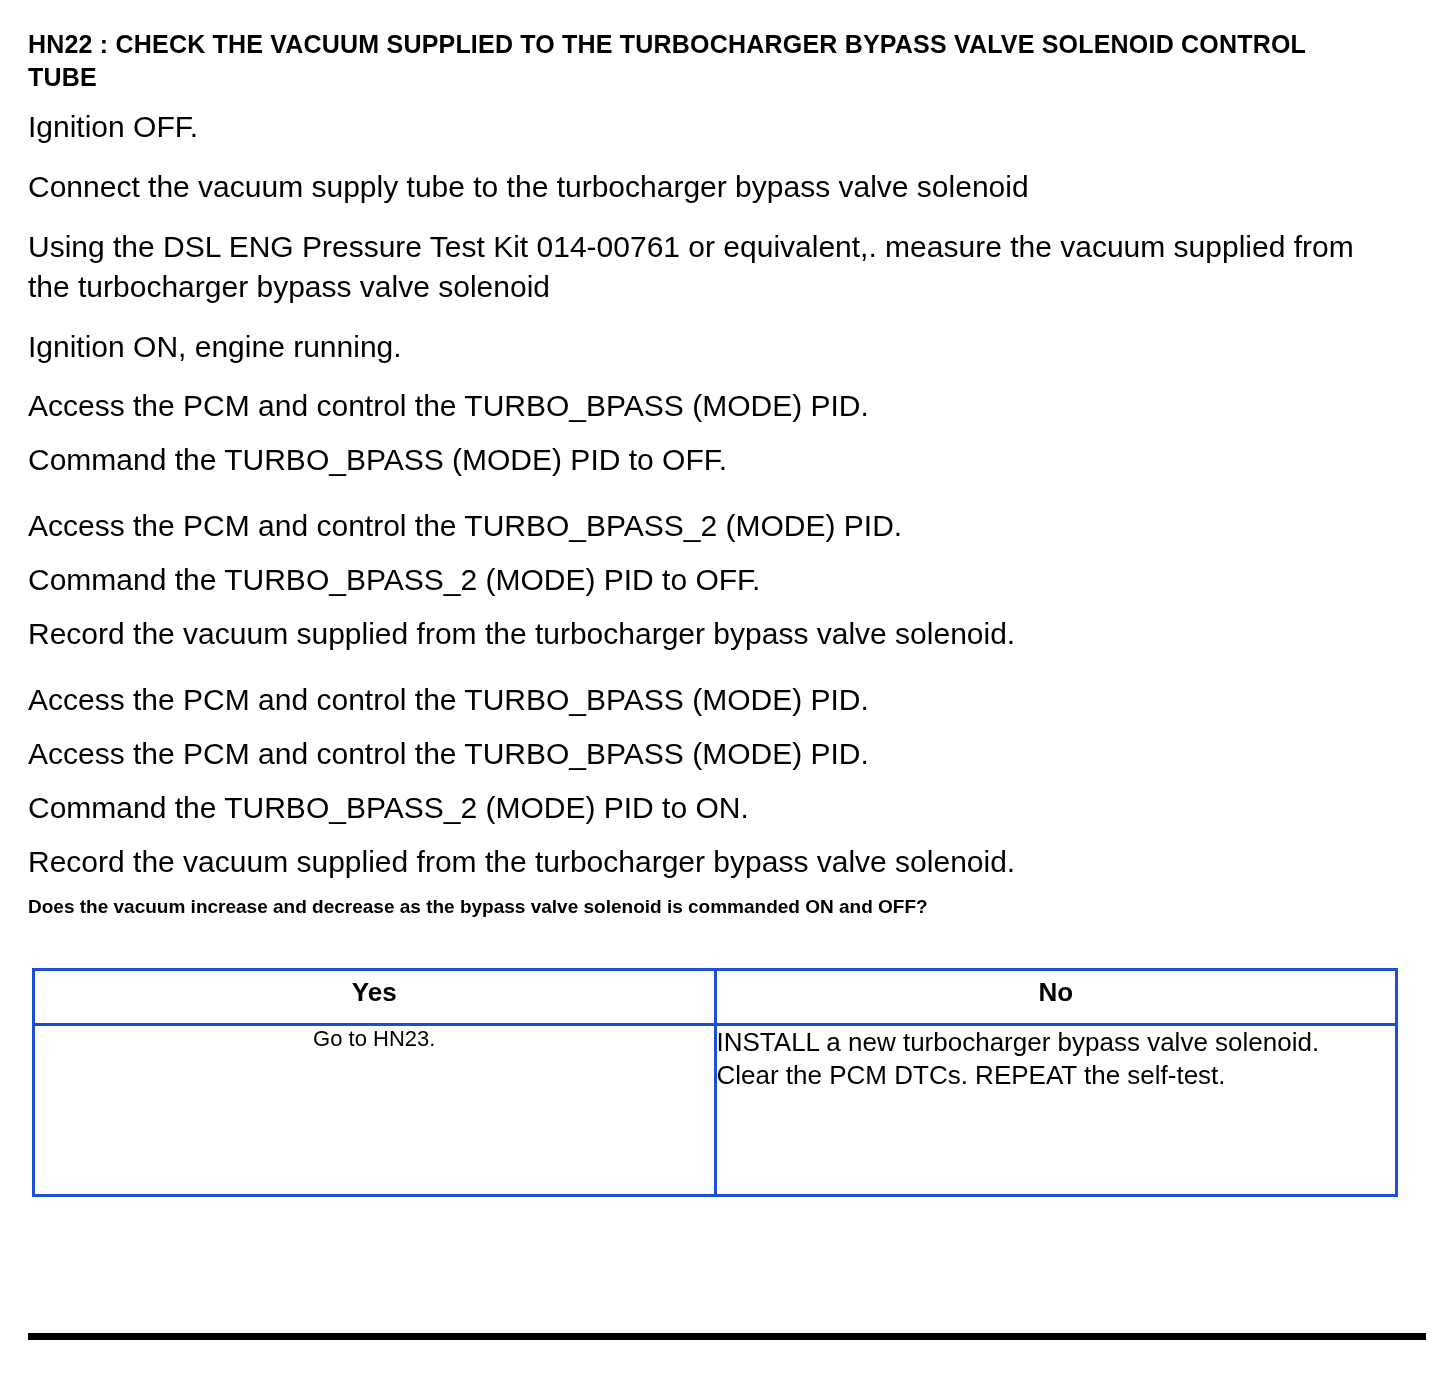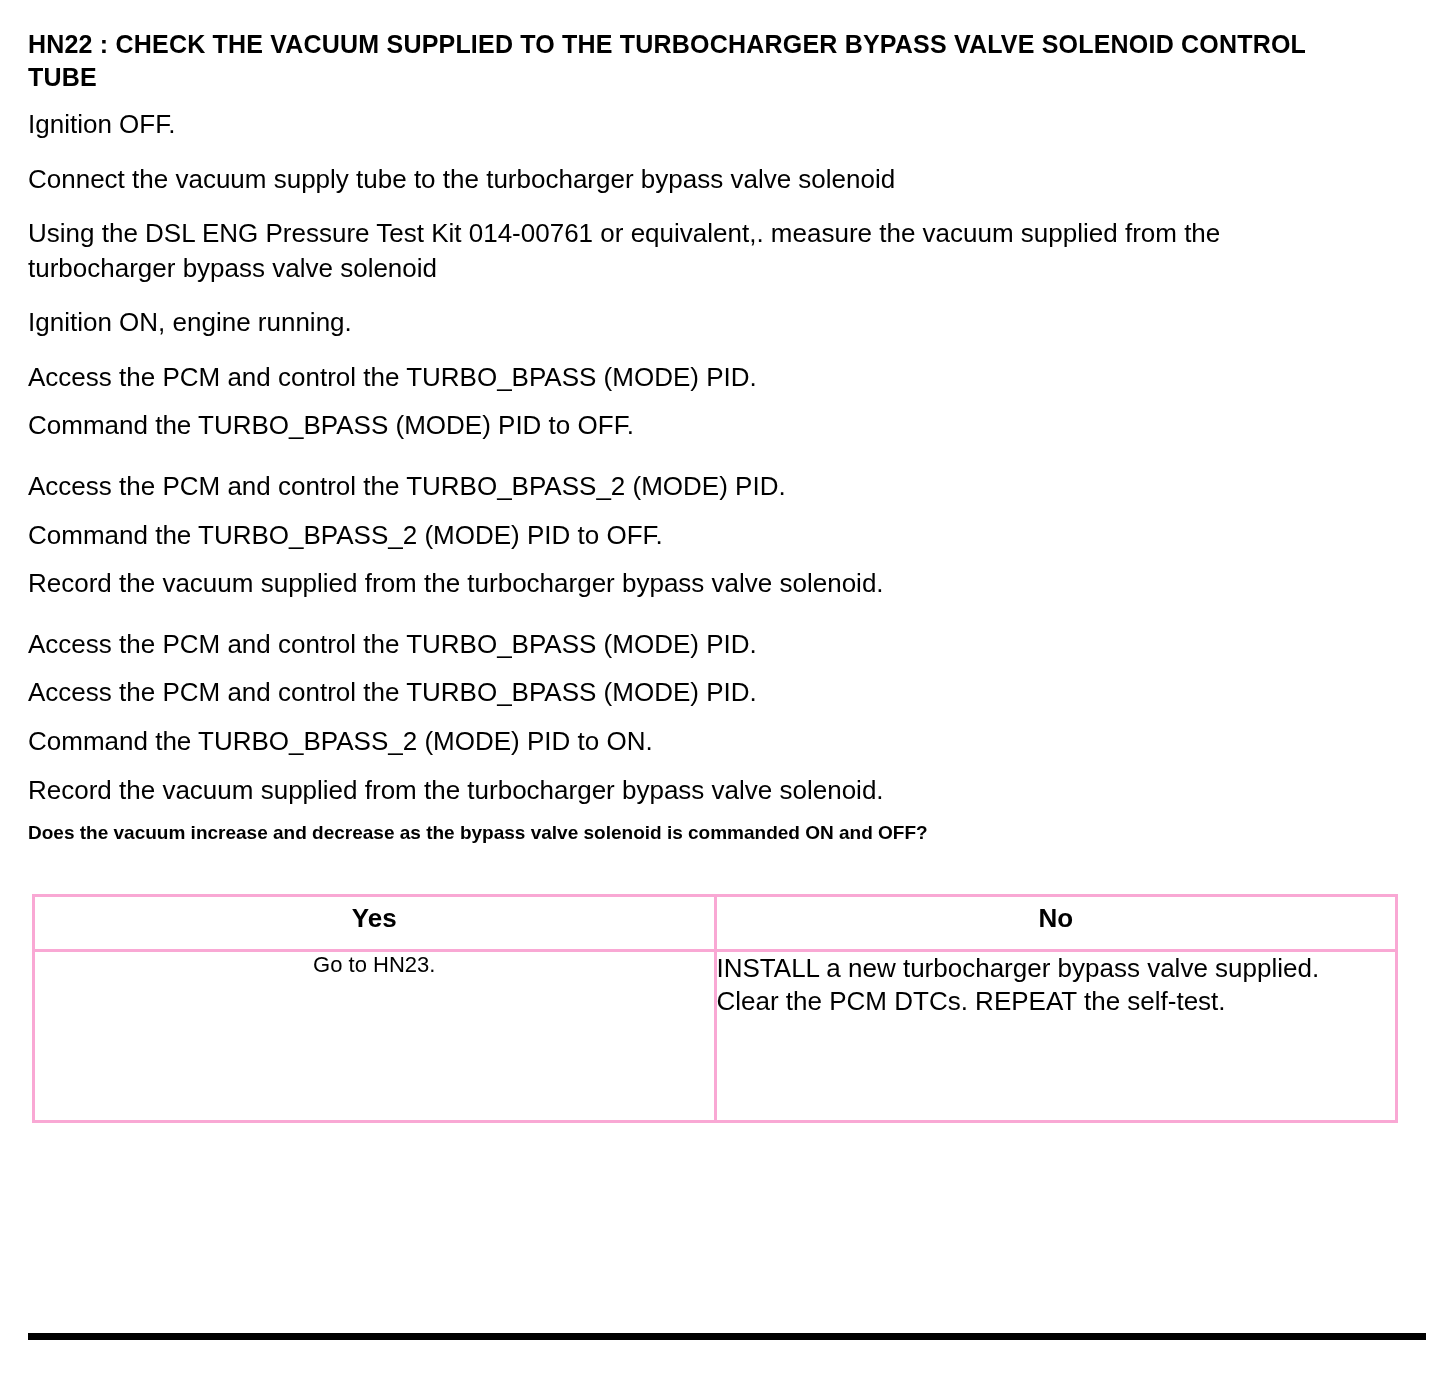--- a/index.html
+++ b/index.html
@@ -21,21 +21,21 @@
   }
   .doc-title {
     font-size: 25px;
     font-weight: bold;
     line-height: 1.30;
     letter-spacing: 0.2px;
     margin: 0 0 14px 0;
     max-width: 1290px;
   }
   .step {
-    font-size: 26px;
+    font-size: 30px;
     line-height: 1.33;
     margin: 0 0 20px 0;
     max-width: 1340px;
   }
   .step.tight {
     margin-bottom: 14px;
   }
   .step.group-end {
     margin-bottom: 26px;
   }
@@ -48,21 +48,21 @@
   }
   .answer-table {
     margin-top: 48px;
     margin-left: 4px;
     border-collapse: collapse;
     width: 1366px;
     table-layout: fixed;
   }
   .answer-table th,
   .answer-table td {
-    border: 3px solid #f9a8d4;
+    border: 3px solid #1d4ed8;
     padding: 0;
     vertical-align: top;
   }
   .answer-table th {
     font-size: 26px;
     font-weight: bold;
     text-align: center;
     padding: 6px 0 8px 0;
     height: 38px;
   }
@@ -122,21 +122,21 @@
     <thead>
       <tr>
         <th>Yes</th>
         <th>No</th>
       </tr>
     </thead>
     <tbody>
       <tr>
         <td class="cell-yes">Go to HN23.</td>
         <td class="cell-no">
-          <div>INSTALL a new turbocharger bypass valve supplied.
+          <div>INSTALL a new turbocharger bypass valve solenoid.
 Clear the PCM DTCs. REPEAT the self-test.</div>
         </td>
       </tr>
     </tbody>
   </table>
 
 </div>
 
 <div class="bottom-rule"></div>
 

